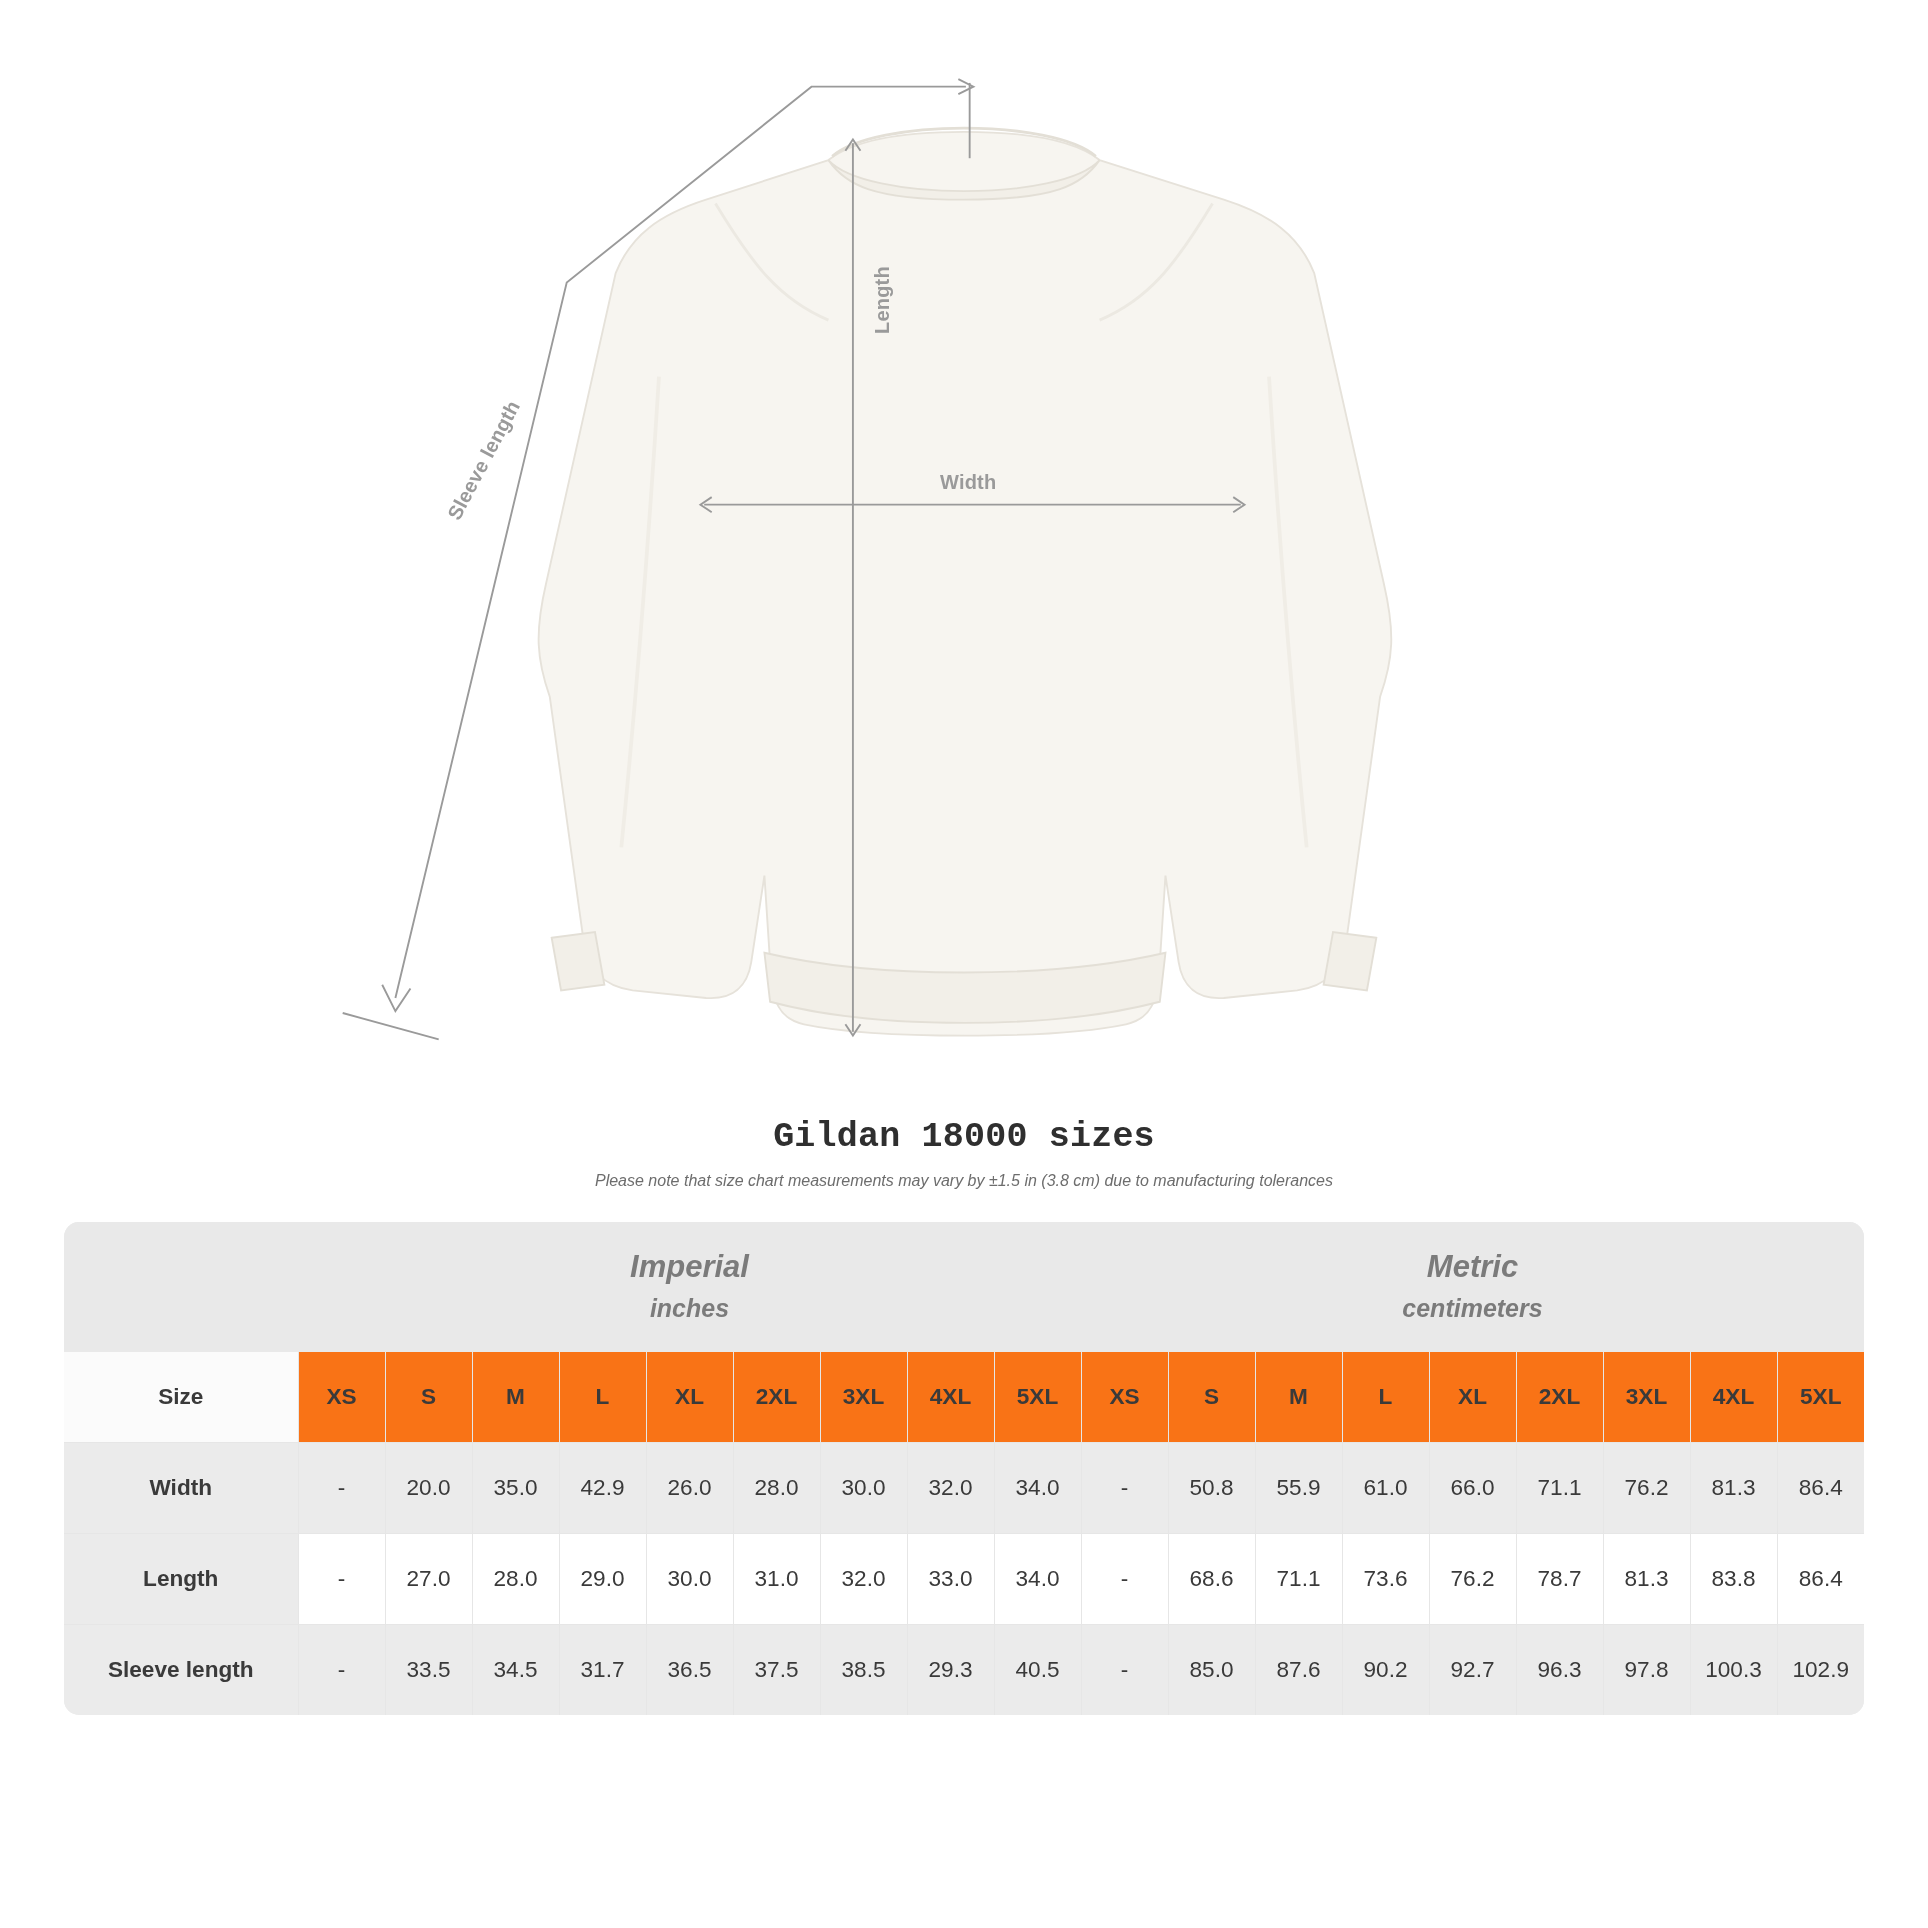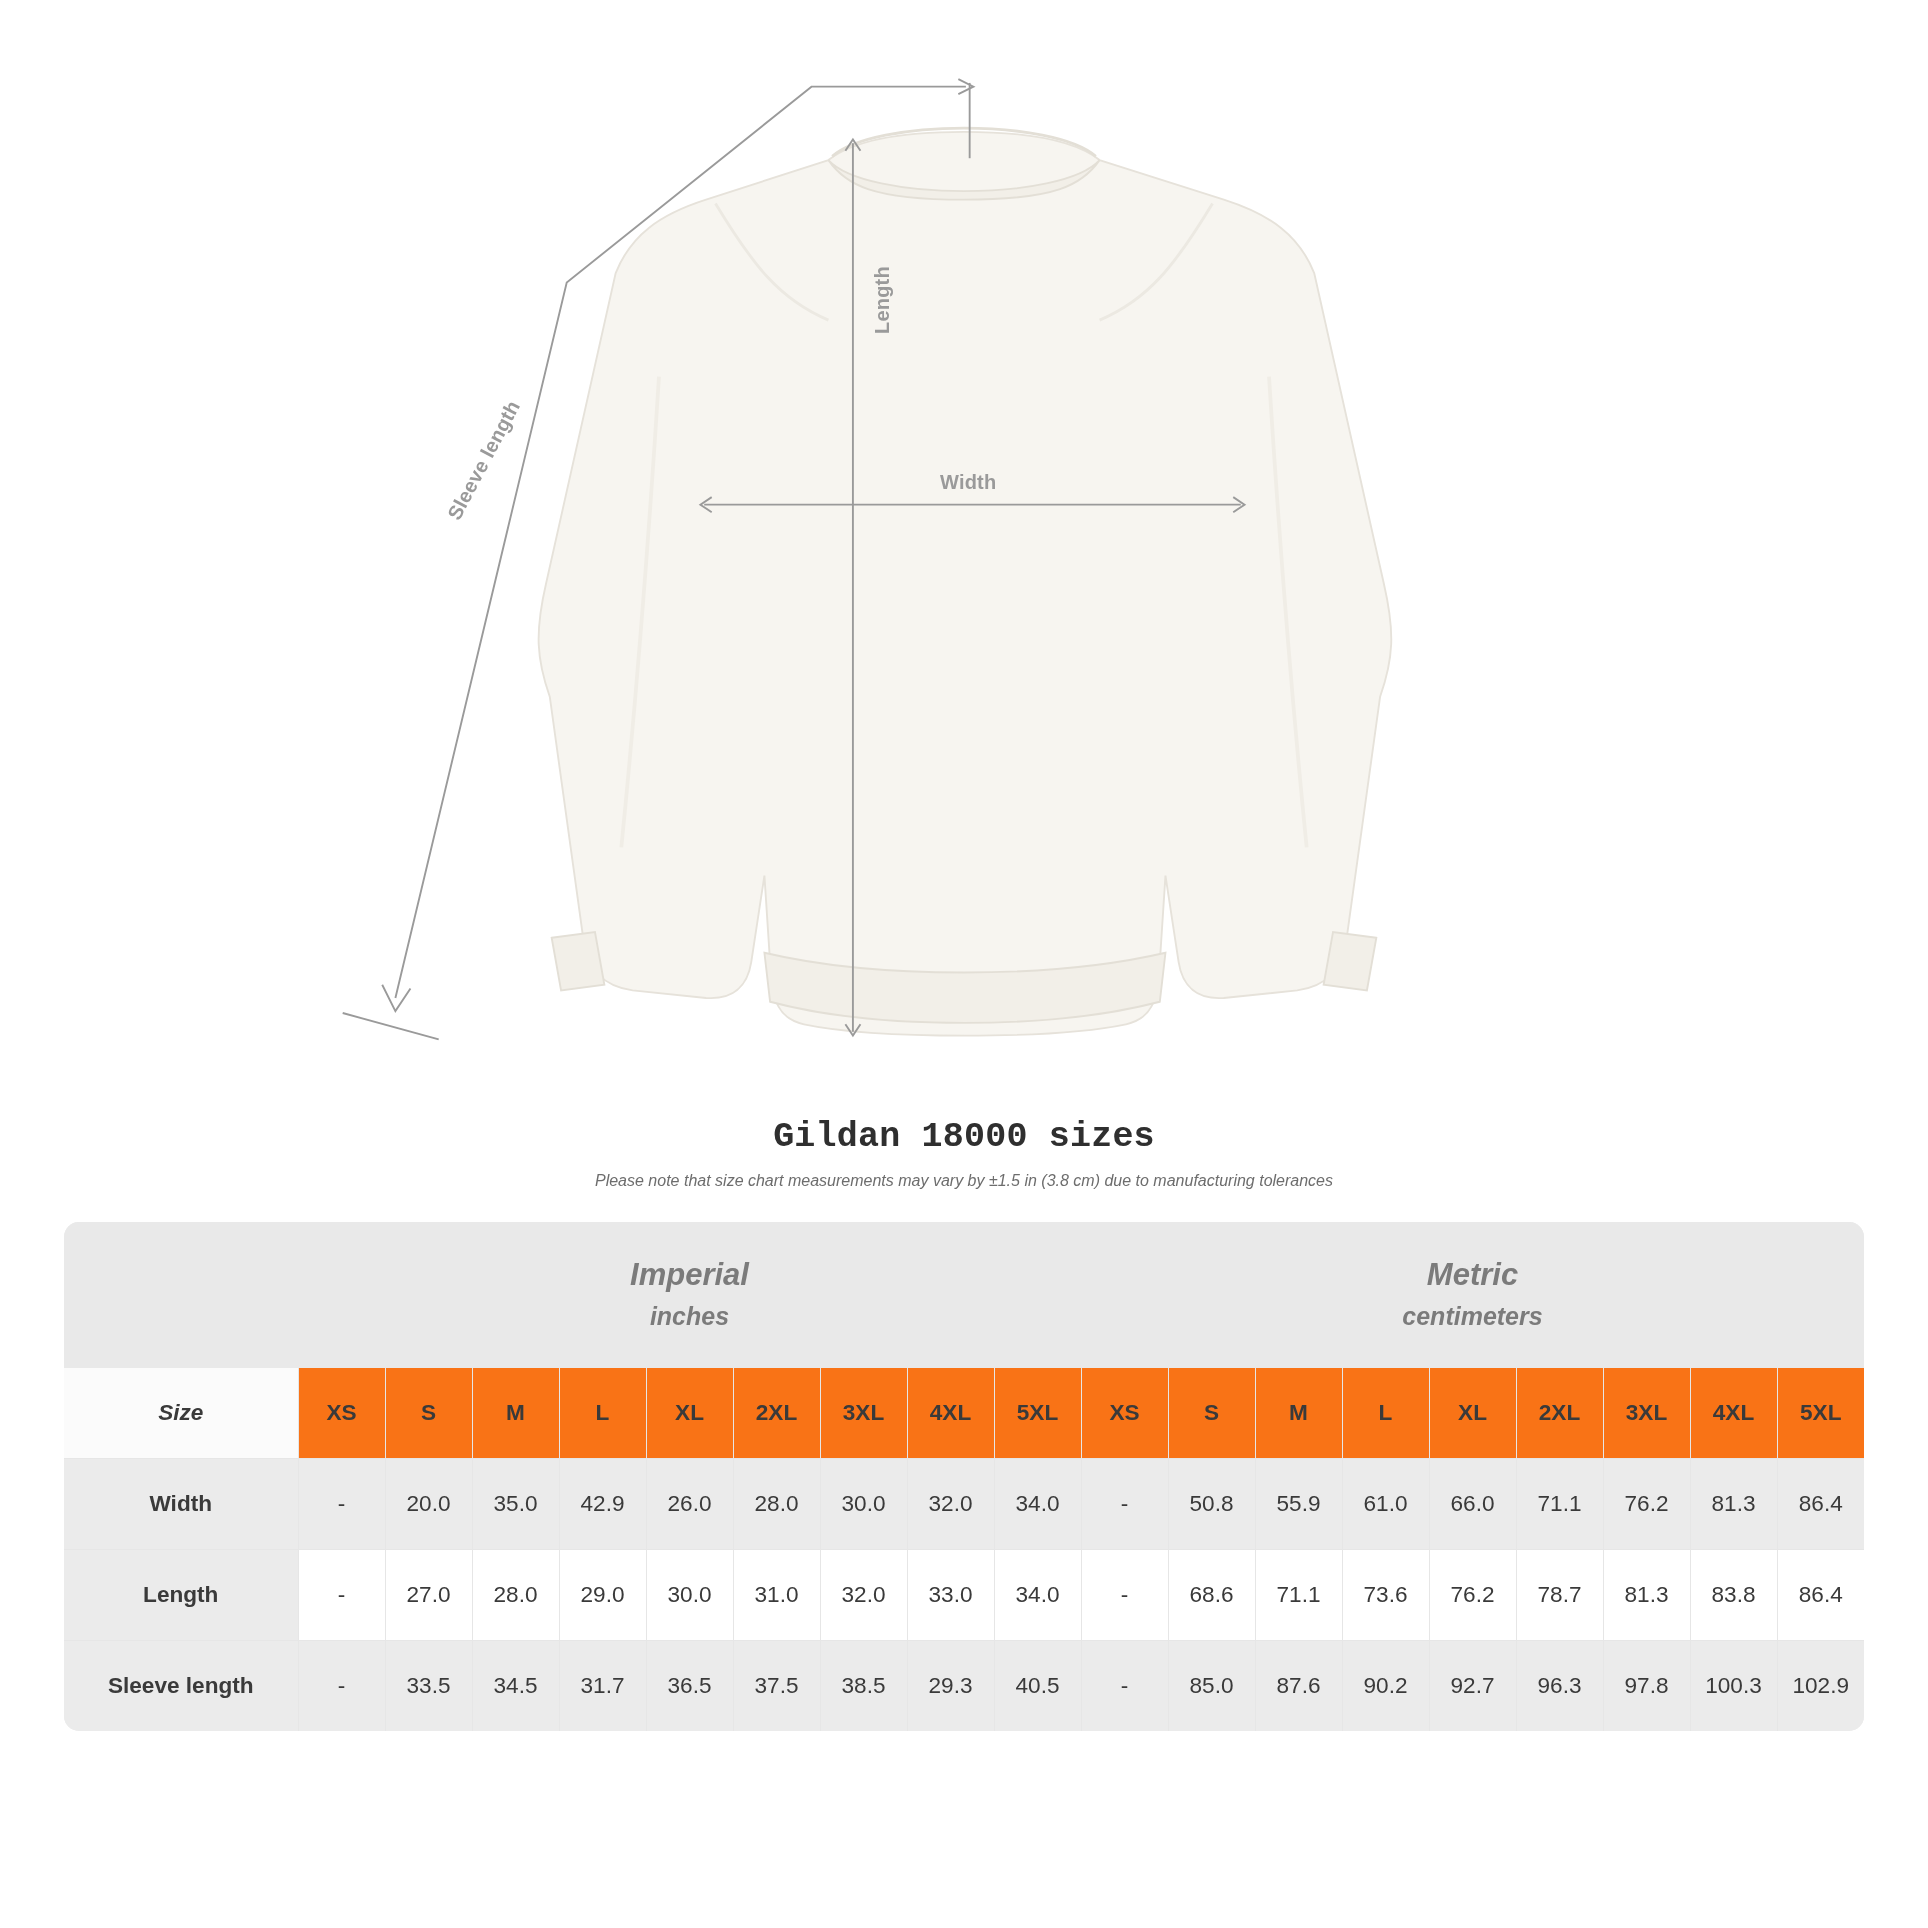--- a/index.html
+++ b/index.html
@@ -91,21 +91,21 @@
   table.size-table td,
   table.size-table th {
     text-align: center;
     vertical-align: middle;
     font-size: 22.6px;
     color: #3a3a3a;
     padding: 0;
   }
   
   .sys-row th {
-    height: 146px;
+    height: 130px;
     background: #e9e9e9;
     border: none;
   }
   .sys-name {
     font-size: 31px;
     font-style: italic;
     font-weight: bold;
     color: #7b7b7b;
     line-height: 1.1;
   }
@@ -124,21 +124,20 @@
     height: 90px;
     background: #f97316;
     font-size: 23.5px;
     font-weight: bold;
     color: #4a4a4a;
     border-left: 0.9px solid #e6e6e6;
   }
   .hdr-row th:first-child {
     border-left: none;
     background: #fbfbfb;
-    font-style: italic;
   }
   .row-label {
     font-size: 23.5px;
     font-weight: bold;
     color: #3a3a3a;
     background: #ebebeb;
   }
   tr.data-row td {
     height: 90px;
     border-left: 0.9px solid #e6e6e6;

